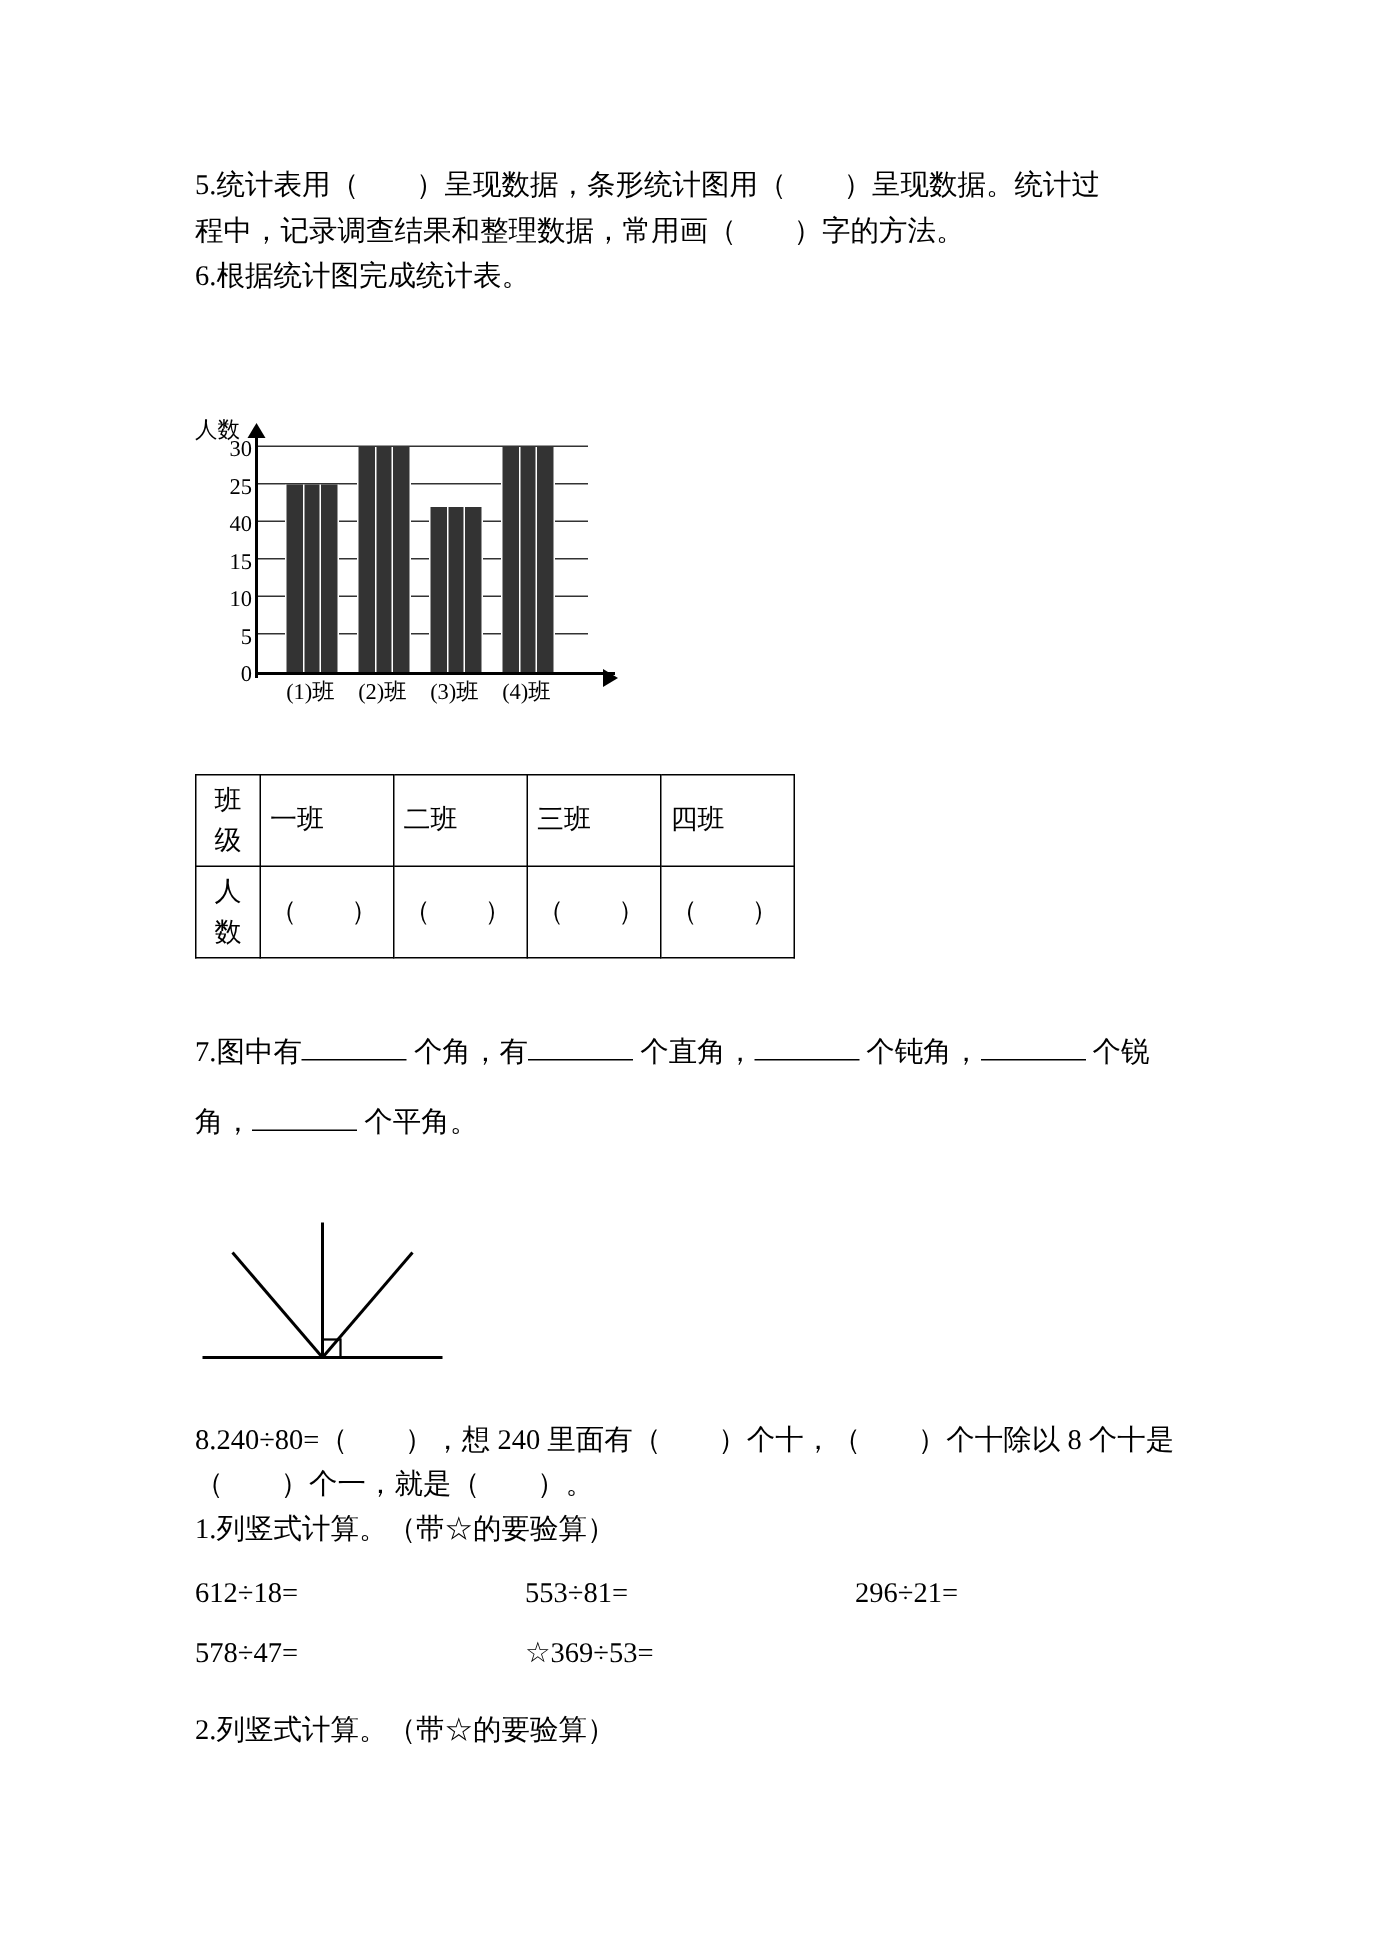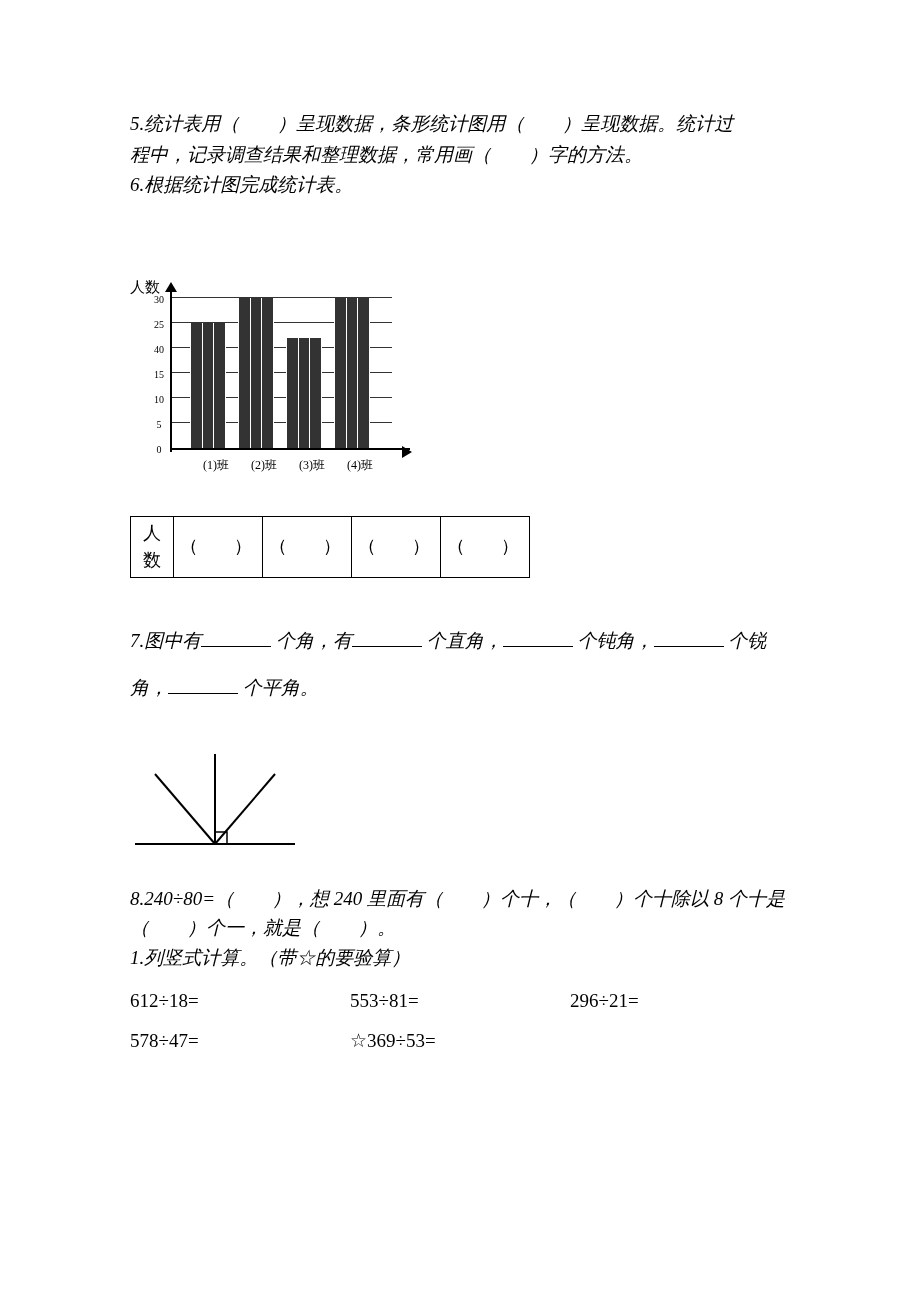--- a/index.html
+++ b/index.html
@@ -10,21 +10,21 @@
     color: #000;
     font-size: 19px;
     line-height: 1.5;
   }
   .page {
     width: 920px;
     min-height: 1302px;
     padding: 110px 120px 60px 130px;
     box-sizing: border-box;
   }
-  .para { margin: 0 0 2px 0; font-style: italic; }
+  .para { margin: 0 0 2px 0; }
   .gap-small { height: 28px; }
   .gap-med { height: 40px; }
   .blank { display: inline-block; border-bottom: 1px solid #000; height: 1em; vertical-align: baseline; }
   .blank.w70 { width: 70px; }
 
   
   .chart-wrap {
     position: relative;
     width: 280px;
     height: 200px;
@@ -73,22 +73,22 @@
   .gridline {
     position: absolute;
     left: 0; right: 18px;
     height: 1px;
     background: #333;
   }
   .tick {
     position: absolute;
     left: 20px;
     width: 18px;
-    text-align: center;
-    font-size: 10px;
+    text-align: right;
+    font-size: 15px;
     line-height: 14px;
     transform: translateY(-7px);
   }
   .bar {
     position: absolute;
     bottom: 0;
     width: 34px;
     background: #333;
     border-left: 1px solid #fff;
     border-right: 1px solid #fff;
@@ -102,23 +102,23 @@
   .xlab-row {
     position: absolute;
     left: 42px;
     right: 0;
     bottom: 0;
     height: 28px;
   }
   .xlab {
     position: absolute;
     bottom: 6px;
-    font-size: 12px;
+    font-size: 15px;
     width: 44px;
-    text-align: right;
+    text-align: center;
   }
 
   
   table.dt {
     border-collapse: collapse;
     margin-top: 8px;
   }
   table.dt td {
     border: 1px solid #000;
     padding: 3px 6px;
@@ -195,20 +195,27 @@
       <div class="xlab" style="left:109px">(3)班</div>
       <div class="xlab" style="left:157px">(4)班</div>
     </div>
   </div>
 
   <div class="gap-small"></div>
 
   
   <table class="dt">
     <tbody>
+        <tr>
+      <td class="cell-head">班级</td>
+      <td class="cell-w">一班</td>
+      <td class="cell-w">二班</td>
+      <td class="cell-w">三班</td>
+      <td class="cell-w">四班</td>
+    </tr>
     <tr>
       <td class="cell-head">人数</td>
       <td class="cell-w">（　　）</td>
       <td class="cell-w">（　　）</td>
       <td class="cell-w">（　　）</td>
       <td class="cell-w">（　　）</td>
     </tr>
   </tbody>
     </table>
 
@@ -244,14 +251,15 @@
   <div class="calc-row">
     <div class="calc-cell">612÷18=</div>
     <div class="calc-cell">553÷81=</div>
     <div class="calc-cell">296÷21=</div>
   </div>
   <div class="calc-row">
     <div class="calc-cell">578÷47=</div>
     <div class="calc-cell">☆369÷53=</div>
   </div>
 
+  <p class="para" style="margin-top:22px">2.列竖式计算。（带☆的要验算）</p>
 
 </div>
 
 </body></html>

